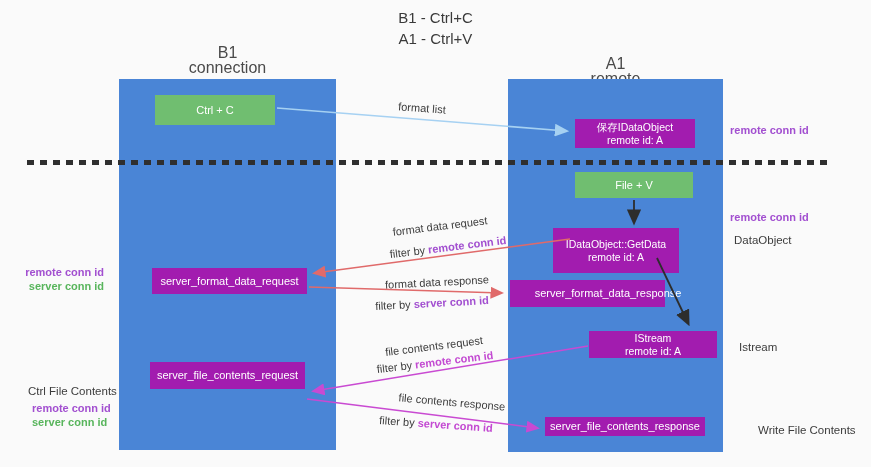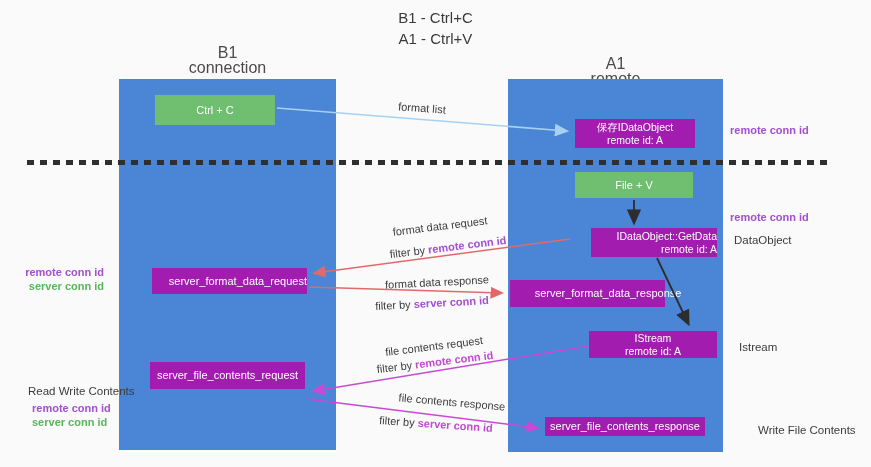--- a/index.html
+++ b/index.html
@@ -83,26 +83,26 @@
 
   <div class="node orange" style="left:575px; top:119px; width:120px; height:29px;">
     <div>保存IDataObject</div>
     <div>remote id: A</div>
   </div>
 
   <div class="node green single" style="left:575px; top:172px; width:118px; height:26px;">
     <div>File + V</div>
   </div>
 
-  <div class="node orange" style="left:591px; top:228px; width:126px; height:29px;align-items:flex-end;">
+  <div class="node orange" style="left:553px; top:228px; width:126px; height:45px;">
     <div>IDataObject::GetData</div>
     <div>remote id: A</div>
   </div>
 
-  <div class="node orange single" style="left:152px; top:268px; width:155px; height:26px;align-items:flex-end;">
+  <div class="node orange single" style="left:152px; top:268px; width:155px; height:26px;">
     <div>server_format_data_request</div>
   </div>
 
   <div class="node orange single" style="left:510px; top:280px; width:155px; height:27px;padding-left:41px;">
     <div>server_format_data_response</div>
   </div>
 
   <div class="node orange" style="left:589px; top:331px; width:128px; height:27px;">
     <div>IStream</div>
     <div>remote id: A</div>
@@ -111,21 +111,21 @@
   <div class="node orange single" style="left:150px; top:362px; width:155px; height:27px;">
     <div>server_file_contents_request</div>
   </div>
 
   <div class="node orange single" style="left:545px; top:417px; width:160px; height:19px;">
     <div>server_file_contents_response</div>
   </div>
 
   <div class="ann bold purple" style="left:22px; top:266px; width:82px; text-align:right;">remote conn id</div>
   <div class="ann bold green" style="left:22px; top:280px; width:82px; text-align:right;">server conn id</div>
-  <div class="ann dark" style="left:28px; top:385px;">Read Write Contents</div>
+  <div class="ann dark" style="left:28px; top:385px;">Ctrl File Contents</div>
   <div class="ann bold purple" style="left:32px; top:402px;">remote conn id</div>
   <div class="ann bold green" style="left:32px; top:416px;">server conn id</div>
 
   <div class="ann bold purple" style="left:730px; top:124px;">remote conn id</div>
   <div class="ann bold purple" style="left:730px; top:211px;">remote conn id</div>
   <div class="ann dark" style="left:734px; top:234px;">DataObject</div>
   <div class="ann dark" style="left:739px; top:341px;">Istream</div>
   <div class="ann dark" style="left:734px; top:424px;margin-left:24px;">Write File Contents</div>
 
   <div class="edge-label" style="left:422px; top:108px; transform:translate(-50%,-50%) rotate(4deg);">format list</div>

